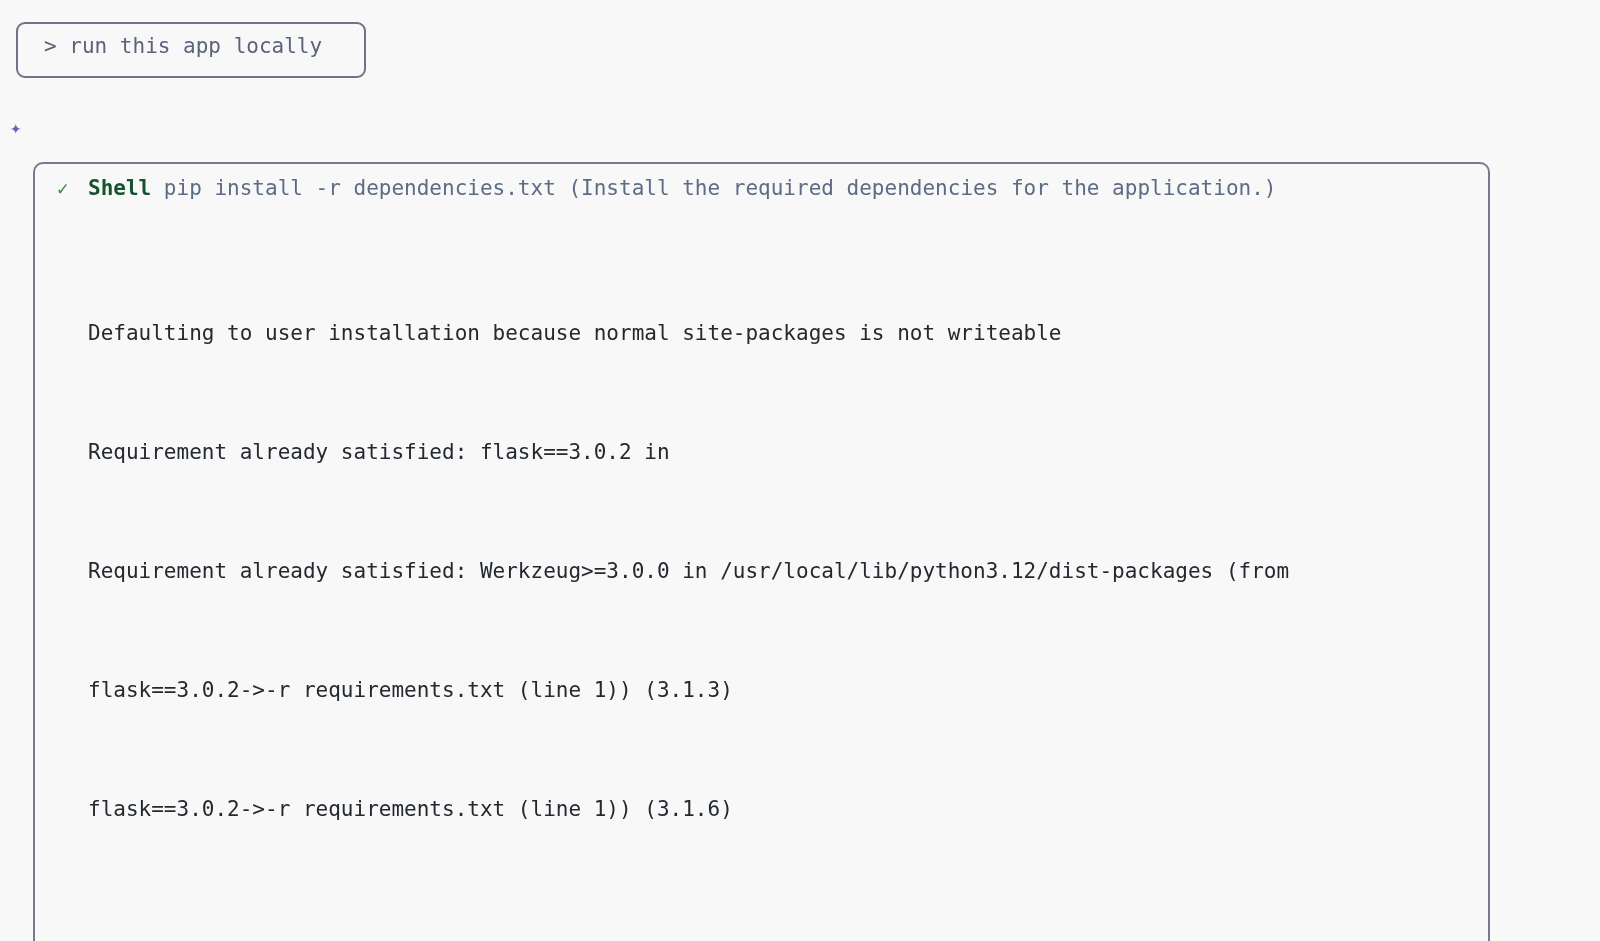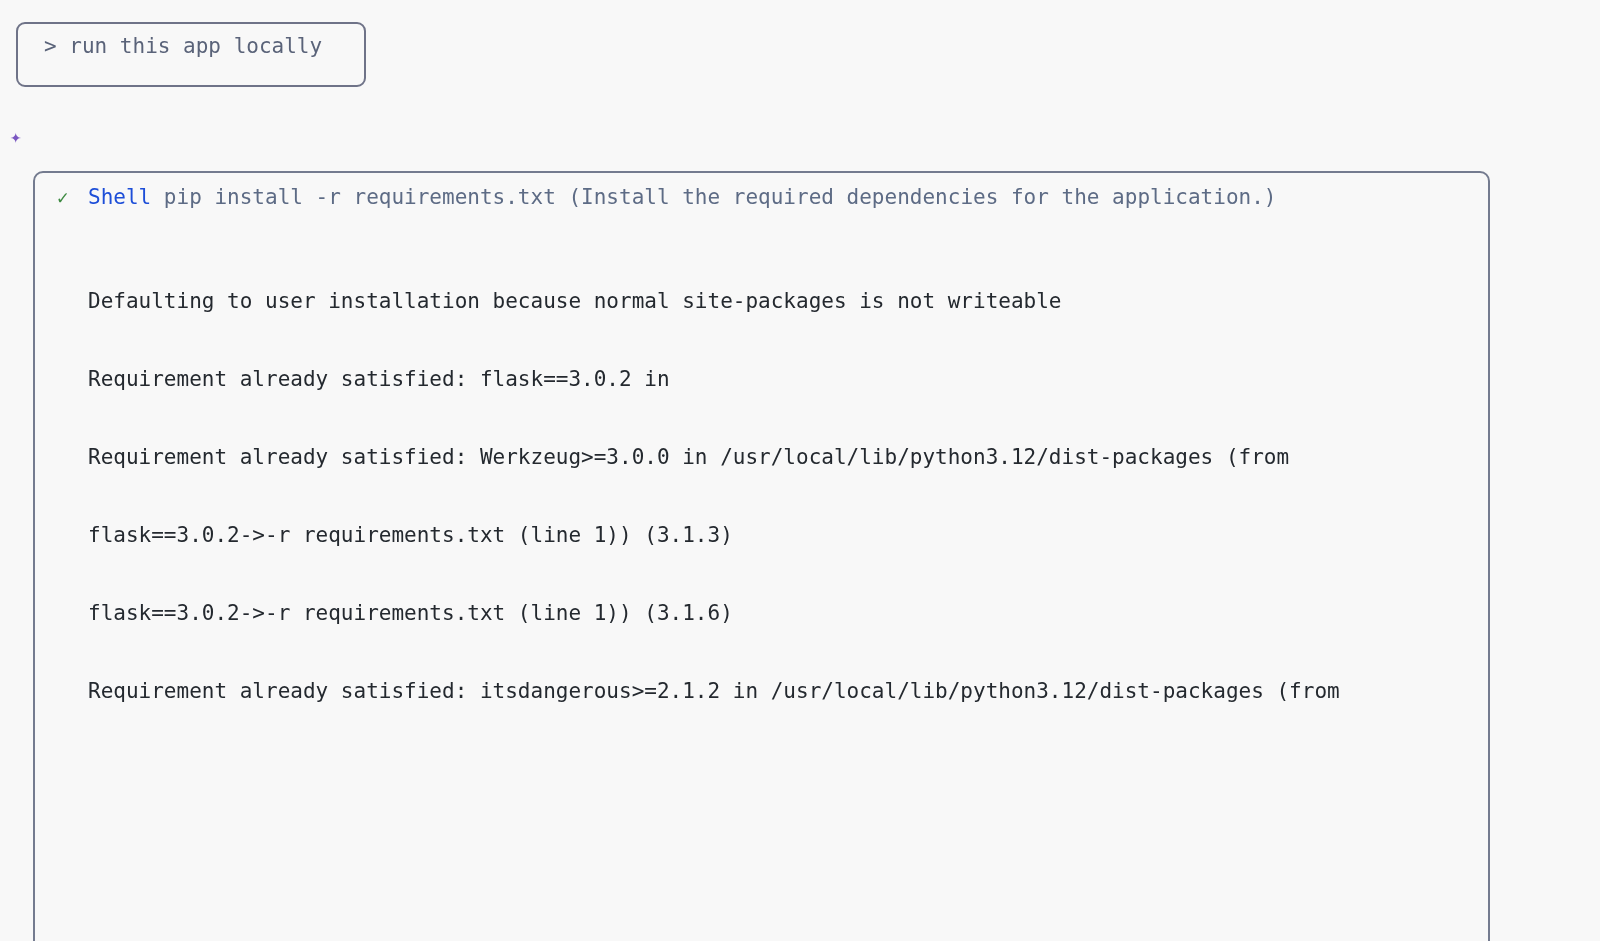--- a/index.html
+++ b/index.html
@@ -12,21 +12,21 @@
     color: #24292f;
     overflow: hidden;
   }
   .page { padding: 22px 16px 0 16px; }
 
   
   .user-prompt-box {
     display: inline-block;
     border: 2px solid #6f7388;
     border-radius: 9px;
-    padding: 9px 42px 26px 26px;
+    padding: 9px 42px 17px 26px;
     color: #5a6379;
     white-space: pre;
   }
 
   
   .assistant-line {
     display: flex;
     align-items: flex-start;
     margin-left: -6px;
     white-space: pre;
@@ -50,55 +50,54 @@
     background: #f8f8f8;
   }
   .tool-box.full { width: 1457px; }
   .tool-header { display: flex; white-space: pre; }
   .tool-header .check {
     color: #3f8b43;
     flex: 0 0 31px;
     font-size: 19px;
   }
   .tool-header .cmdline { color: #5d6b85; }
-  .tool-header .tool-name { color: #1d4ed8; font-weight: normal; }
+  .tool-header .tool-name { color: #14532d; font-weight: bold; }
   .tool-output {
     margin-left: 31px;
     margin-top: 26px;
     white-space: pre;
     color: #24292f;
   }
-  .tool-output .out-line { height: 26px; }
+  .tool-output .out-line { height: 26px; margin-top: 41px; }
 </style>
 </head>
 <body>
 
 <div class="page">
 
   
   <div class="user-prompt-box">&gt; run this app locally</div>
 
   
   <div class="assistant-line msg1">
     <span class="sparkle">✦</span>
   </div>
 
   
   <div class="tool-box full">
     <div class="tool-header">
       <span class="check">✓</span>
-      <span class="cmdline"><span class="tool-name">Shell</span><span> pip install -r requirements.txt (Install the required dependencies for the application.)</span></span>
+      <span class="cmdline"><span class="tool-name">Shell</span><span> pip install -r dependencies.txt (Install the required dependencies for the application.)</span></span>
     </div>
     <div class="tool-output">
       <div class="out-line">Defaulting to user installation because normal site-packages is not writeable</div>
       <div class="out-line">Requirement already satisfied: flask==3.0.2 in</div>
       <div class="out-line">Requirement already satisfied: Werkzeug&gt;=3.0.0 in /usr/local/lib/python3.12/dist-packages (from</div>
       <div class="out-line">flask==3.0.2-&gt;-r requirements.txt (line 1)) (3.1.3)</div>
       <div class="out-line">flask==3.0.2-&gt;-r requirements.txt (line 1)) (3.1.6)</div>
-      <div class="out-line">Requirement already satisfied: itsdangerous&gt;=2.1.2 in /usr/local/lib/python3.12/dist-packages (from</div>
       
       
       
       
       
       
       
     </div>
   </div>
 

